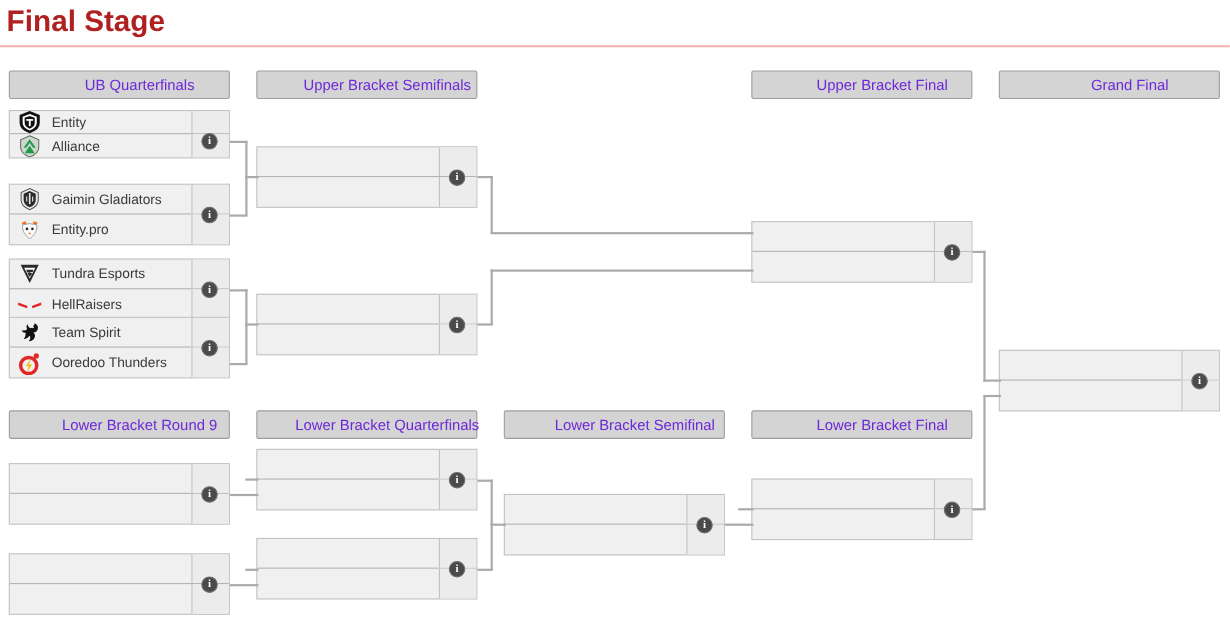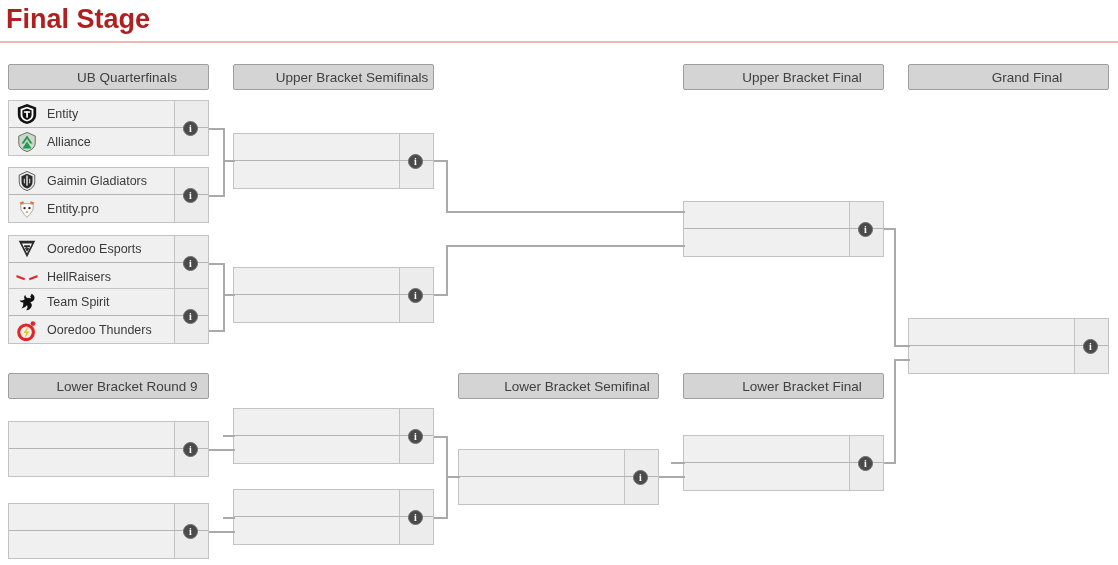--- a/index.html
+++ b/index.html
@@ -20,21 +20,21 @@
     position:absolute;left:0px;top:41px;width:1118px;height:2px;
     background:#f0b6b6;
   }
 
   
   .round-header{
     position:absolute;height:26px;
     background:#d4d4d4;border:1px solid #9e9e9e;
     border-radius:2px;
     display:flex;align-items:center;justify-content:center;
-    font-size:13.5px;color:#404040;white-space:nowrap;
+    font-size:13.5px;color:#6d28d9;white-space:nowrap;
     box-sizing:border-box;
     padding-left:37px;
   }
 
   
   .match{
     position:absolute;box-sizing:border-box;
     border:1px solid #c3c3c3;background:#f0f0f0;
   }
   .match .row{
@@ -94,20 +94,23 @@
   <div class="round-header" style="left:908px;top:64px;width:201px;">
     <span>Grand Final</span>
   </div>
   <div class="round-header" style="left:683px;top:64px;width:201px;">
     <span>Upper Bracket Final</span>
   </div>
 
   <div class="round-header" style="left:8px;top:373px;width:201px;">
     <span>Lower Bracket Round 9</span>
   </div>
+  <div class="round-header" style="left:233px;top:373px;width:201px;">
+    <span>Lower Bracket Quarterfinals</span>
+  </div>
   <div class="round-header" style="left:458px;top:373px;width:201px;">
     <span>Lower Bracket Semifinal</span>
   </div>
   <div class="round-header" style="left:683px;top:373px;width:201px;">
     <span>Lower Bracket Final</span>
   </div>
 
   <div class="conn h" style="left:209px;top:128px;width:16px;"></div>
   <div class="conn v" style="left:223px;top:128px;height:34px;"></div>
   <div class="conn h" style="left:223px;top:160px;width:12px;"></div>
@@ -148,21 +151,21 @@
   <div class="conn h" style="left:434px;top:517px;width:14px;"></div>
   <div class="conn v" style="left:446px;top:476px;height:42px;"></div>
 
   <div class="conn h" style="left:659px;top:476px;width:26px;"></div>
   <div class="conn h" style="left:671px;top:462px;width:14px;"></div>
 
   <div class="conn h" style="left:884px;top:462px;width:12px;"></div>
   <div class="conn v" style="left:894px;top:360px;height:103px;"></div>
   <div class="conn h" style="left:894px;top:359px;width:16px;"></div>
 
-  <div class="match" style="left:8px;top:100px;width:201px;height:56px;">
+  <div class="match" style="left:8px;top:100px;width:201px;height:44px;">
     <div class="row top">
       <div class="logo-cell">
         <svg class="logo" viewBox="0 0 24 24">
           <path d="M12 1 L22 5 L22 13 Q22 20 12 23 Q2 20 2 13 L2 5 Z" fill="#111111"></path>
           <path d="M12 4 L19 6.6 L19 13 Q19 18 12 20.3 Q5 18 5 13 L5 6.6 Z" fill="#ffffff"></path>
           <path d="M12 6 L17 7.8 L17 13 Q17 16.7 12 18.5 Q7 16.7 7 13 L7 7.8 Z" fill="#111111"></path>
           <rect x="8.6" y="9" width="6.8" height="1.7" fill="#ffffff"></rect>
           <rect x="11.1" y="9" width="1.9" height="7" fill="#ffffff"></rect>
         </svg>
       </div>
@@ -216,21 +219,21 @@
 
   <div class="match" style="left:8px;top:235px;width:201px;height:56px;">
     <div class="row top">
       <div class="logo-cell">
         <svg class="logo" viewBox="0 0 24 24">
           <path d="M3 3 L21 3 L12 21 Z" fill="#2a2a2a"></path>
           <path d="M6.5 6 L17.5 6 L12 16.5 Z" fill="#ffffff"></path>
           <path d="M8.8 8 L15.2 8 L15.2 10 L11.4 10 L14.6 11.4 L12 15 L9.4 10.6 L12.6 11.4 L8.8 9.6 Z" fill="#2a2a2a"></path>
         </svg>
       </div>
-      <div class="name-cell">Ooredoo Esports</div>
+      <div class="name-cell">Tundra Esports</div>
       <div class="score-cell"></div>
     </div>
     <div class="row">
       <div class="logo-cell">
         <svg class="logo" viewBox="0 0 34 24">
           <path d="M1 9 L14 14 L13 17 L0.5 12.5 Z" fill="#e02626"></path>
           <path d="M33 9 L20 14 L21 17 L33.5 12.5 Z" fill="#e02626"></path>
         </svg>
       </div>
       <div class="name-cell">HellRaisers</div>

